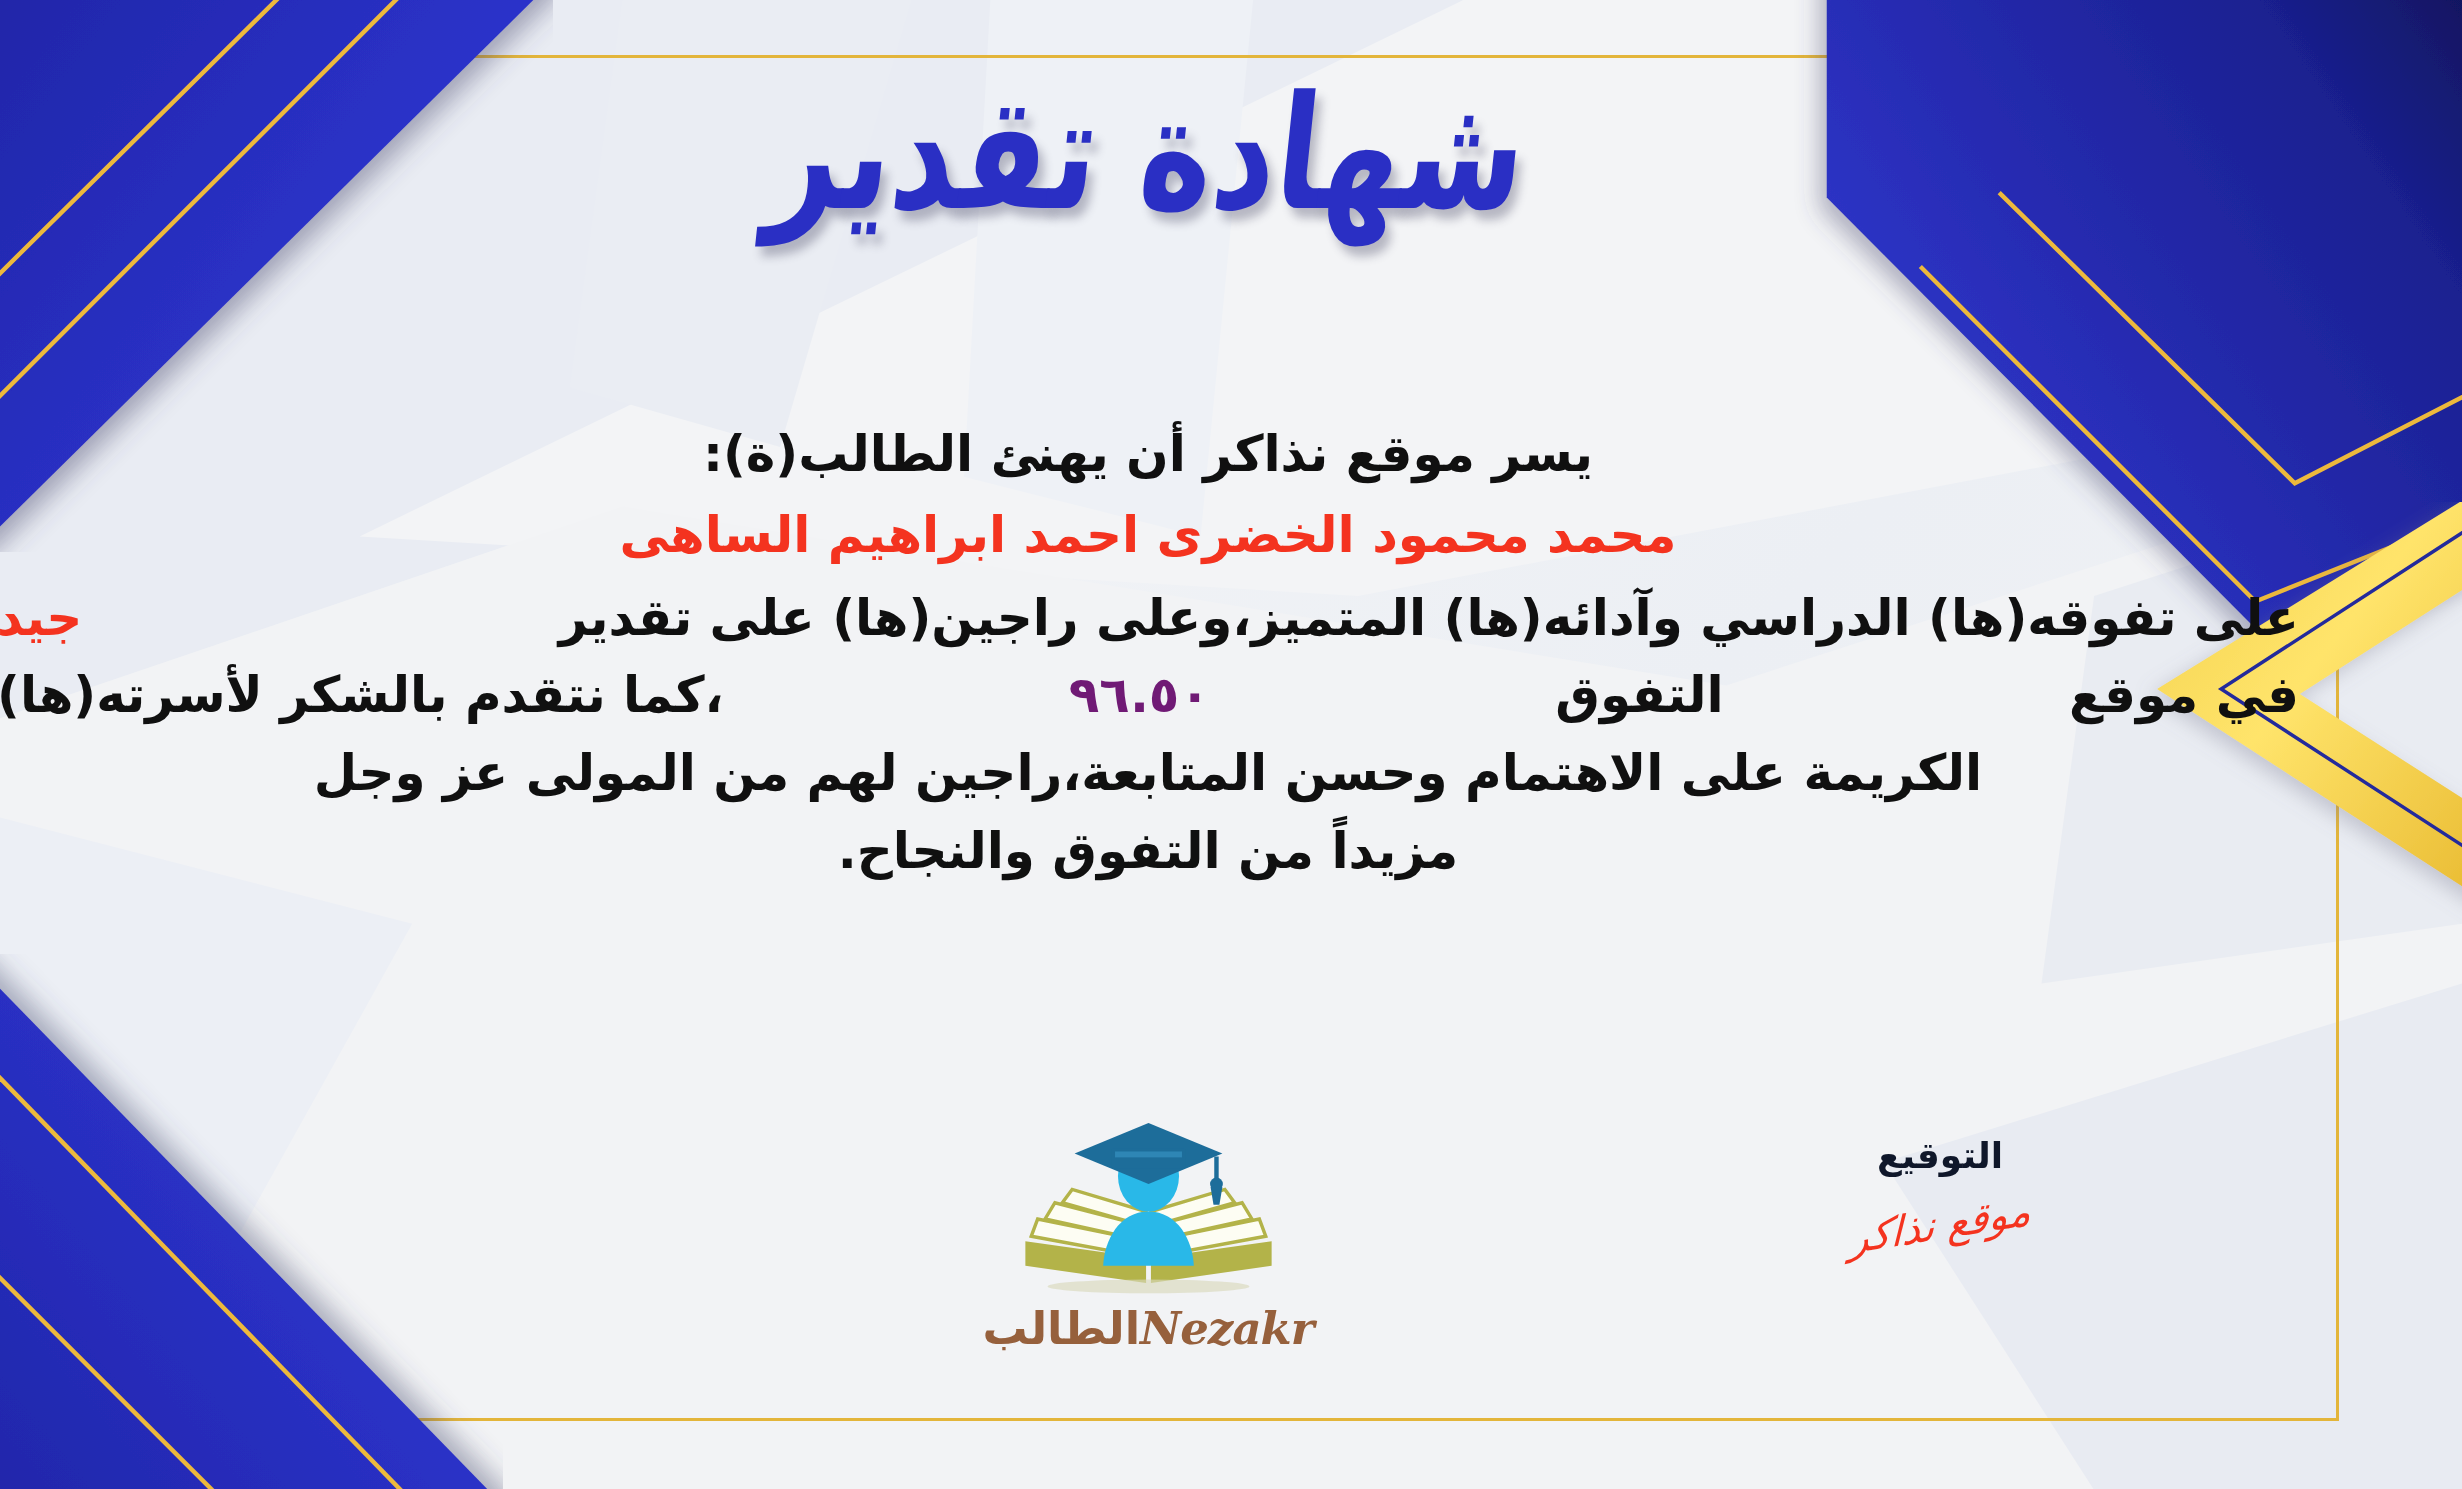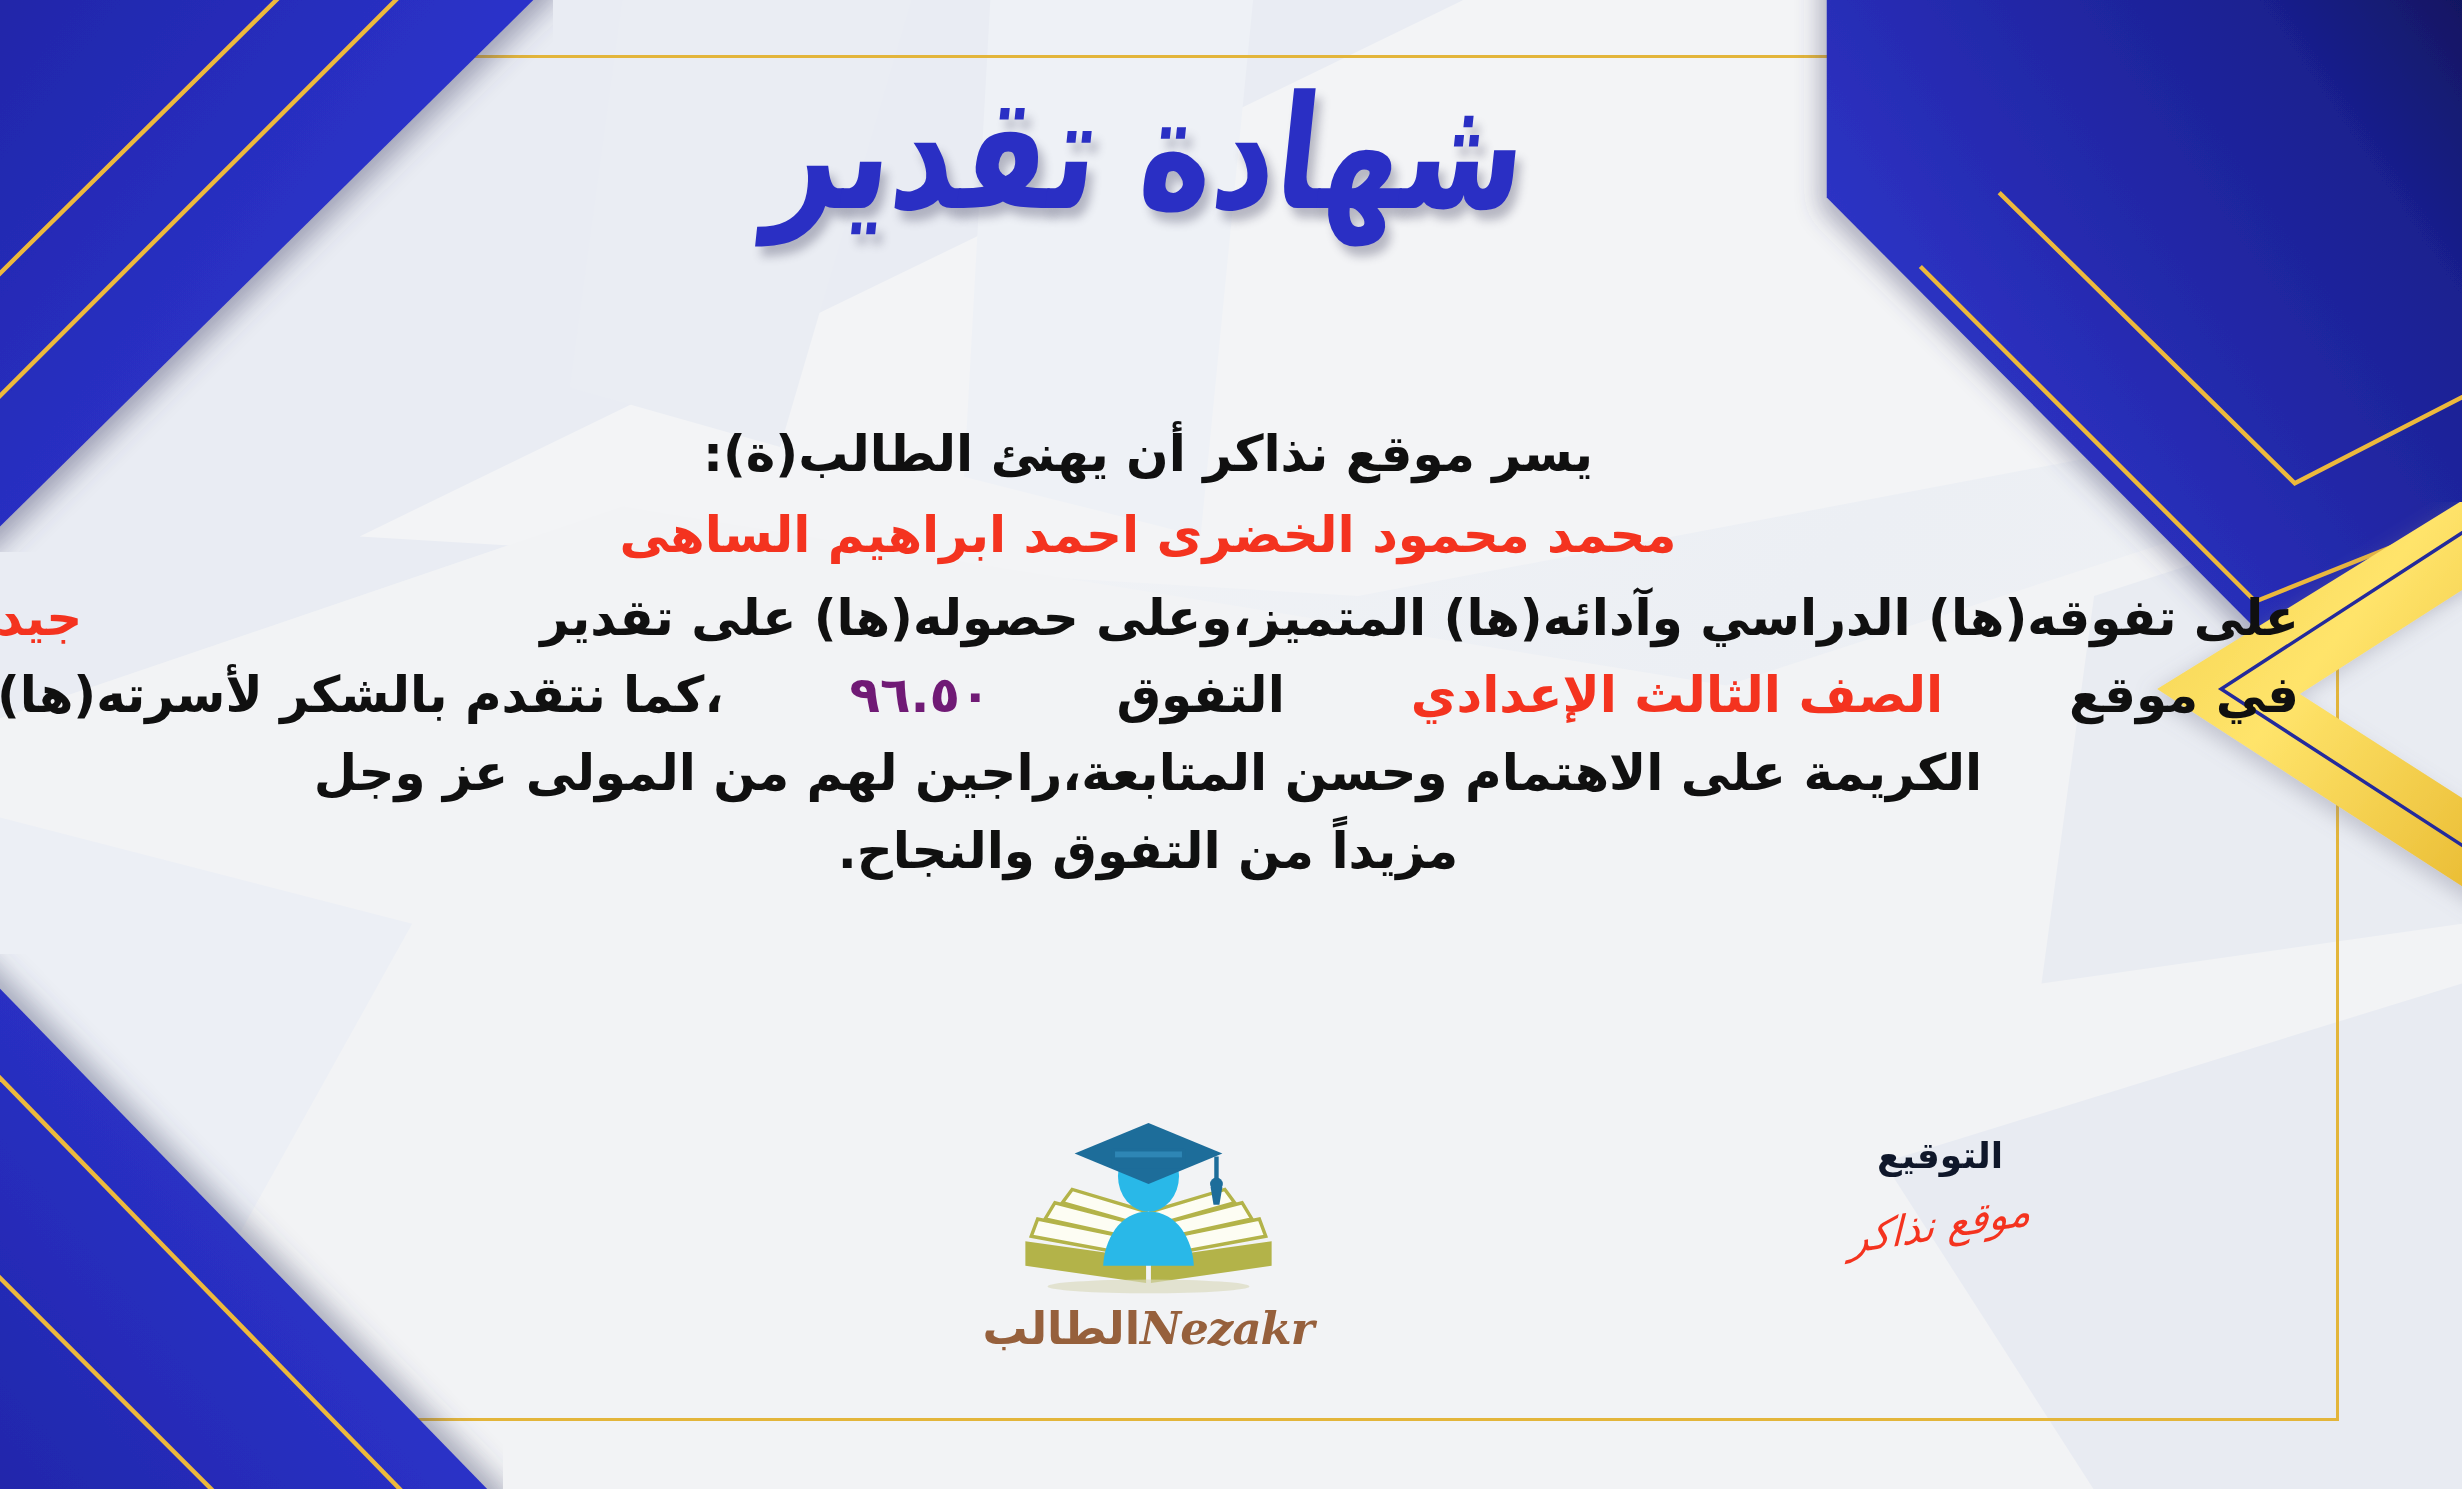--- a/index.html
+++ b/index.html
@@ -281,27 +281,26 @@
     <span class="title">شهادة تقدير</span>
   </div>
 
   <div class="body-text">
 
     <span class="line l1">يسر موقع نذاكر أن يهنئ الطالب(ة):</span>
 
     <span class="line l2">محمد محمود الخضرى احمد ابراهيم الساهى</span>
 
     <span class="line l3">
-      <span class="seg">على تفوقه(ها) الدراسي وآدائه(ها) المتميز،وعلى حصوله(ها) على تقدير</span>
+      <span class="seg">على تفوقه(ها) الدراسي وآدائه(ها) المتميز،وعلى راجين(ها) على تقدير</span>
       <span class="hl">جيد</span>
     </span>
 
     <span class="line l4">
       <span class="seg">في موقع</span>
-      <span class="hl">الصف الثالث الإعدادي</span>
       <span class="seg">التفوق</span>
       <span class="num">٩٦.٥٠</span>
       <span class="seg">،كما نتقدم بالشكر لأسرته(ها)</span>
     </span>
 
     <span class="line l5 wrap">الكريمة على الاهتمام وحسن المتابعة،راجين لهم من المولى عز وجل</span>
 
     <span class="line l6">مزيداً من التفوق والنجاح.</span>
   </div>
 

